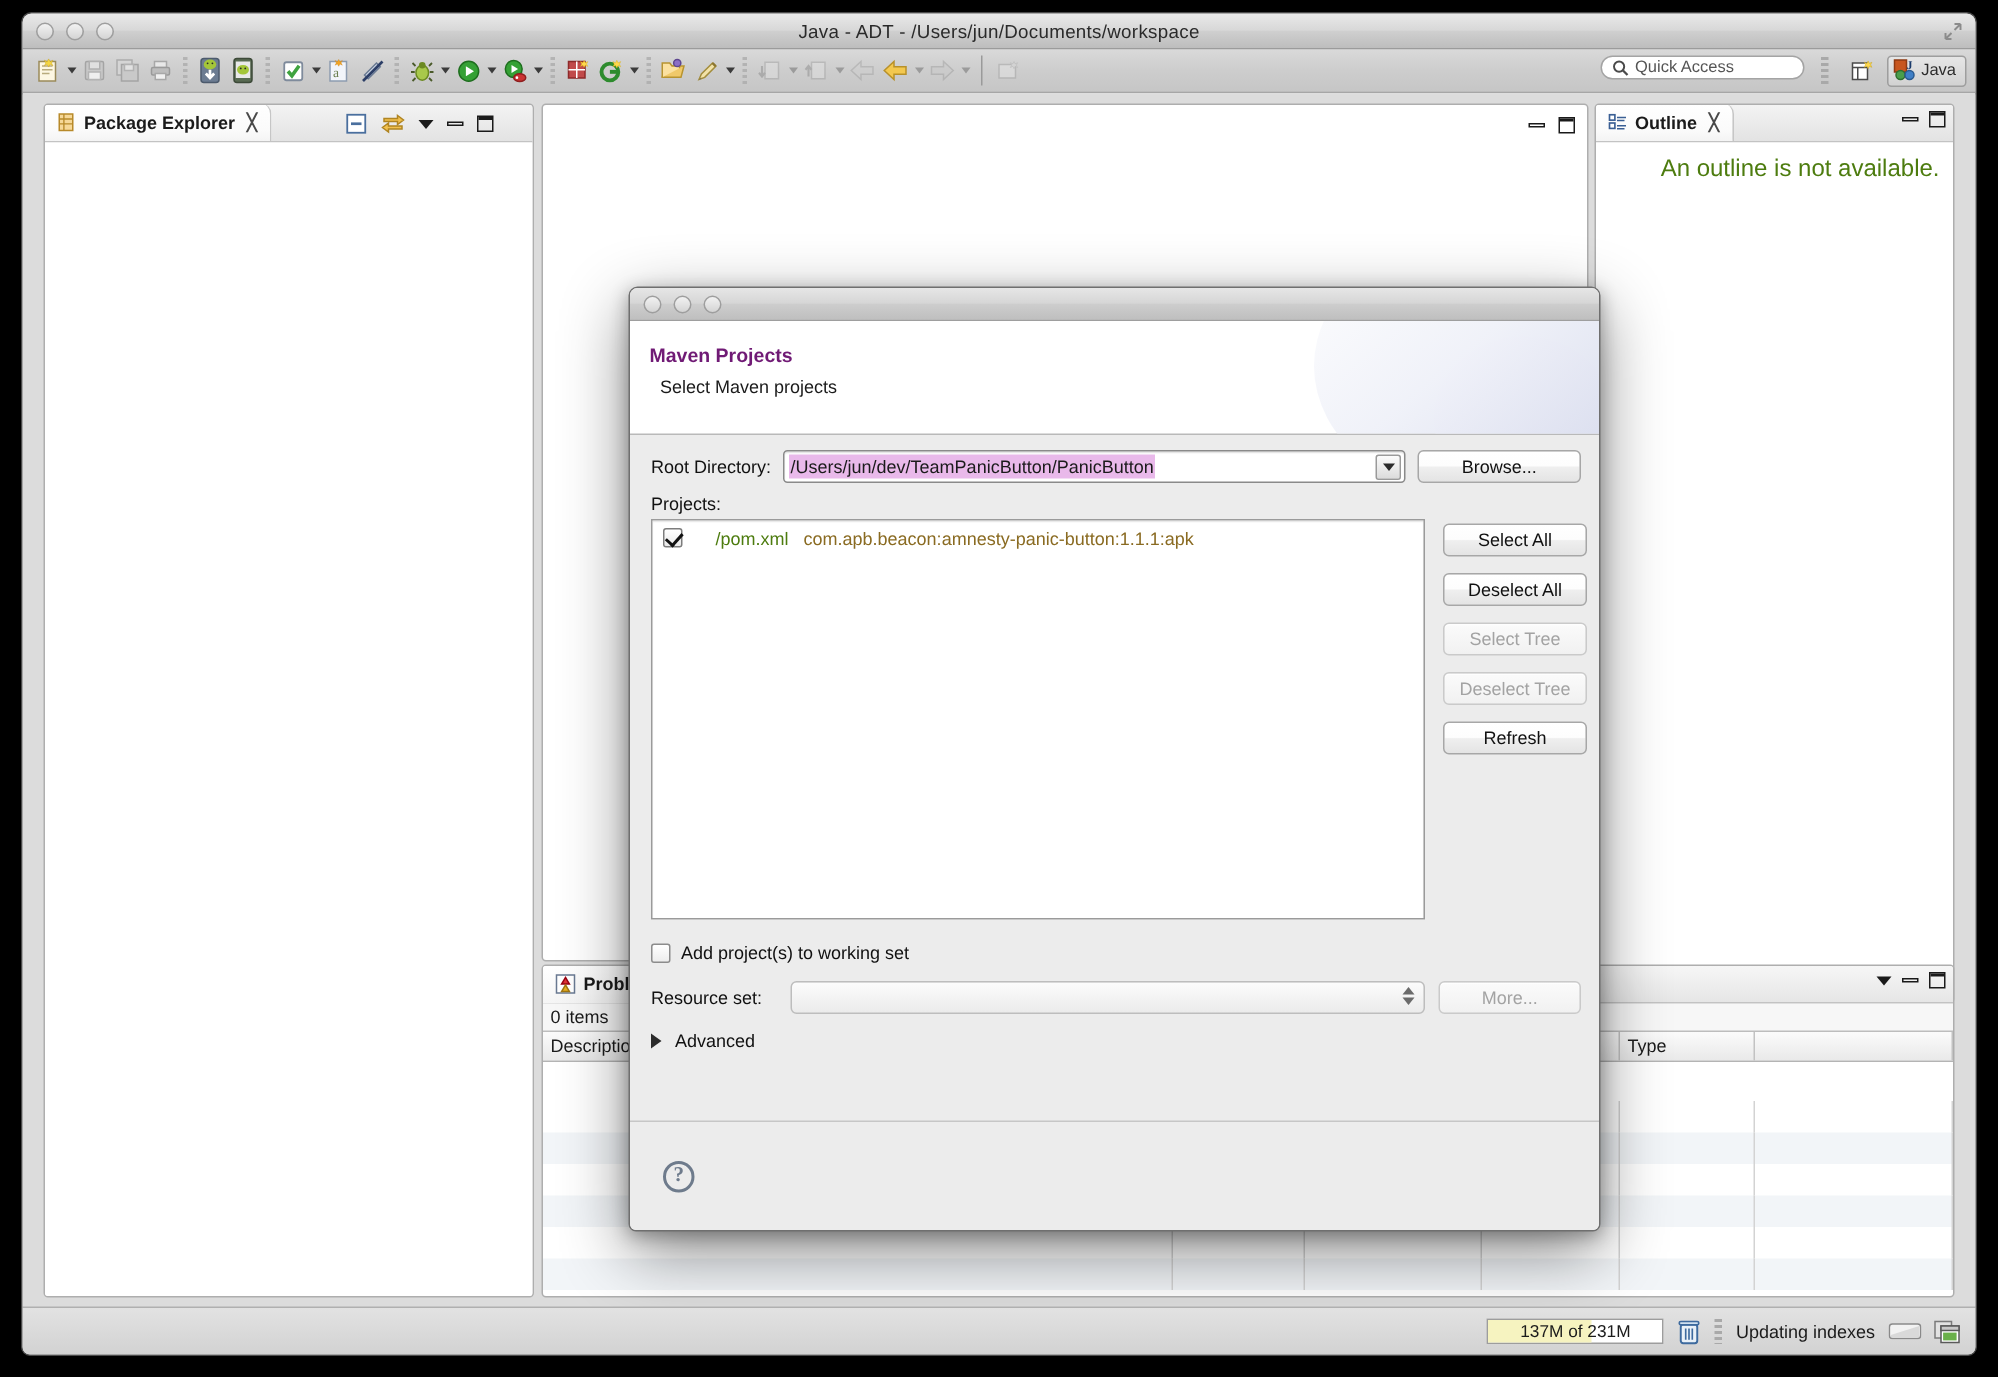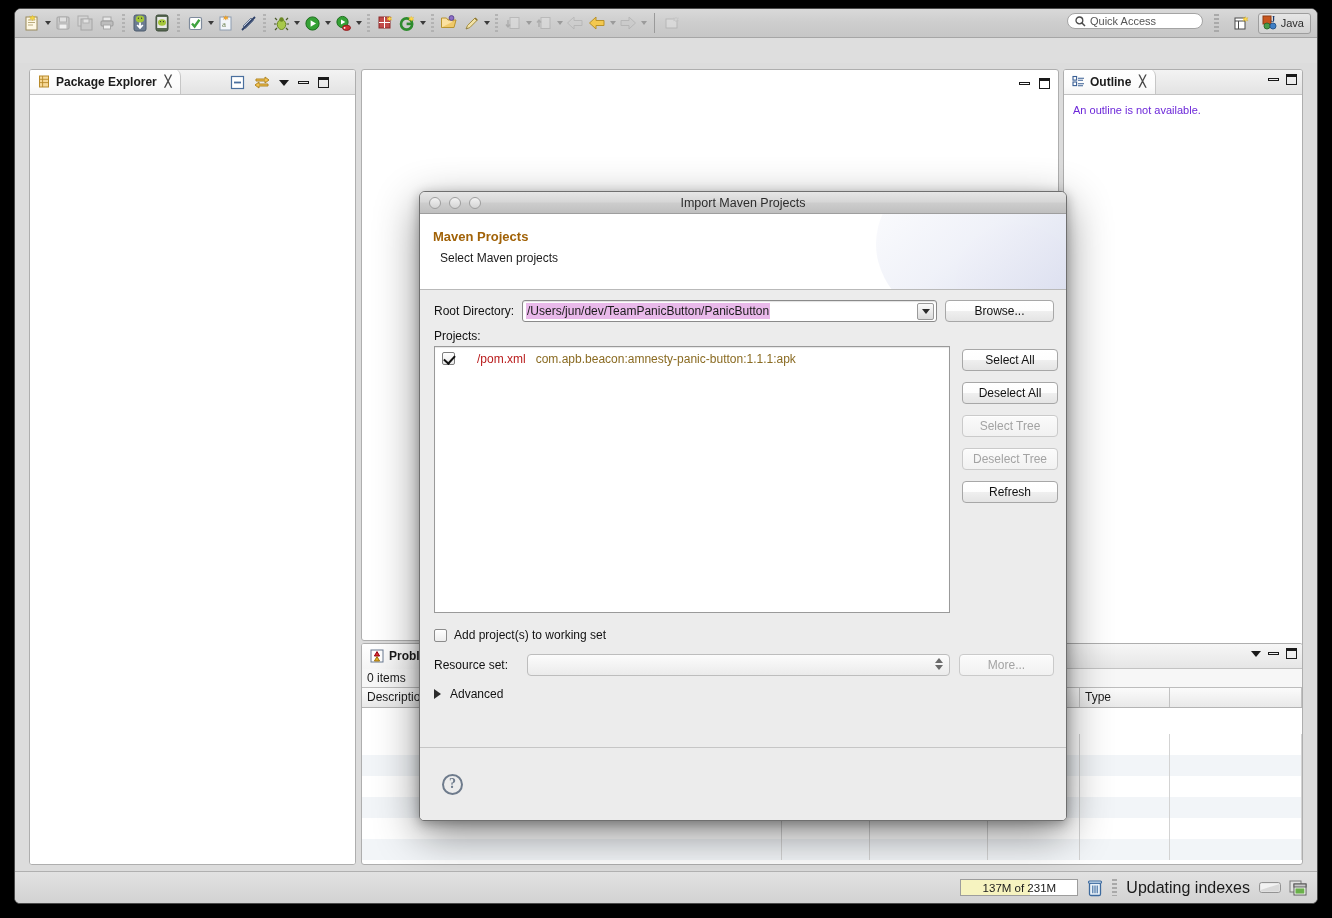--- a/index.html
+++ b/index.html
@@ -156,21 +156,21 @@
 
   
   #editor-area {
     position: absolute; left: 346px; top: 6px; right: 258px; bottom: 230px;
     background: #fff; border: 1px solid #aeaeae; border-radius: 3px;
   }
   #editor-actions { position: absolute; right: 8px; top: 8px; display: flex; gap: 9px; align-items: center; }
 
   
   #outline-view { right: 14px; top: 6px; width: 240px; height: 600px; }
-  #outline-msg { padding: 9px 9px; font-size: 11px; color: #6d28d9; }
+  #outline-msg { padding: 9px 9px; font-size: 16px; color: #4d7c0f; text-align: right; }
 
   
   #problems-view {
     position: absolute; left: 346px; right: 14px; bottom: 6px; height: 222px;
     background: #fff; border: 1px solid #aeaeae; border-radius: 3px; overflow: hidden;
   }
   #problems-tabbar {
     height: 25px;
     background: linear-gradient(to bottom, #f6f6f6, #e6e6e6);
     border-bottom: 1px solid #c3c3c3;
@@ -212,21 +212,21 @@
     display: flex; align-items: center;
     width: 118px; height: 17px;
     border: 1px solid #9d9d9d;
     background: #fff;
     position: relative; font-size: 11.5px; color: #1b1b1b;
   }
   #heap-fill { position: absolute; left: 0; top: 0; bottom: 0; width: 59%; background: #f6f3c0; }
   #heap-label { position: relative; width: 100%; text-align: center; }
   #trash-icon { width: 16px; height: 18px; }
   #status-dots { width: 5px; height: 17px; background: repeating-linear-gradient(to bottom, #a9a9a9 0 2px, transparent 2px 4px); }
-  #status-text { font-size: 16px; color: #1b1b1b; margin-right: auto; }
+  #status-text { font-size: 12px; color: #1b1b1b; margin-right: auto; }
   #status-left-spacer { flex: 1; }
   #status-right-icons { display: flex; align-items: center; gap: 8px; }
   #dialog {
     position: absolute;
     left: 404px; top: 128px; width: 648px; height: 630px;
     background: #ececec;
     border: 1px solid #6f6f6f;
     border-radius: 6px 6px 5px 5px;
     box-shadow: 0 14px 44px rgba(0,0,0,0.45), 0 3px 12px rgba(0,0,0,0.3);
     overflow: hidden;
@@ -251,21 +251,21 @@
     width: 230px; height: 180px; border-radius: 50%;
     background: linear-gradient(140deg, #ffffff 0%, #eef0f8 45%, #cdd3e8 100%);
     opacity: .9;
   }
   #dlg-header-swoosh2 {
     position: absolute; right: -10px; top: 10px;
     width: 120px; height: 110px; border-radius: 50%;
     background: linear-gradient(140deg, #f4f5fb 0%, #d5d9ec 100%);
     opacity: .75;
   }
-  #dlg-h-title { position: absolute; left: 13px; top: 15px; font-size: 13px; font-weight: bold; color: #a16207; }
+  #dlg-h-title { position: absolute; left: 13px; top: 15px; font-size: 13px; font-weight: bold; color: #701a75; }
   #dlg-h-sub { position: absolute; left: 20px; top: 37px; font-size: 12px; color: #1b1b1b; }
   #dlg-body { position: absolute; top: 99px; left: 0; right: 0; bottom: 73px; background: #ececec; }
   #dlg-footer {
     position: absolute; left: 0; right: 0; bottom: 0; height: 73px;
     background: #ececec; border-top: 1px solid #c6c6c6;
     display: flex; align-items: center;
   }
 
   .lbl { font-size: 12px; color: #111; }
   .aqua-btn {
@@ -314,21 +314,21 @@
   .tree-check {
     width: 13px; height: 13px; border: 1px solid #7d7d7d; border-radius: 2px;
     background: linear-gradient(to bottom, #ffffff, #e9e9e9);
     position: relative; margin-right: 22px;
   }
   .tree-check.checked::after {
     content: ""; position: absolute; left: 3px; top: 0px;
     width: 5px; height: 9px; border: solid #111; border-width: 0 2px 2px 0;
     transform: rotate(42deg);
   }
-  #proj-name { font-size: 12px; color: #b91c1c; }
+  #proj-name { font-size: 12px; color: #4d7c0f; }
   #proj-coord { font-size: 12px; color: #8a6b22; margin-left: 10px; }
 
   #side-buttons { position: absolute; left: 542px; top: 58px; display: flex; flex-direction: column; gap: 11px; }
   #side-buttons .aqua-btn { width: 96px; }
 
   #ws-check-row { position: absolute; left: 14px; top: 337px; display: flex; align-items: center; gap: 7px; }
   .sq-check {
     width: 13px; height: 13px; border: 1px solid #8c8c8c; border-radius: 2px;
     background: linear-gradient(to bottom, #ffffff, #ededed);
   }
@@ -356,20 +356,31 @@
     font-size: 14px; font-weight: bold;
     display: flex; align-items: center; justify-content: center;
     font-family: "Liberation Serif", serif;
   }
 </style>
 </head>
 <body>
 
 <div id="os-window">
 
+  <div id="titlebar">
+    <div class="traffic-lights">
+      <div class="tl"></div>
+      <div class="tl"></div>
+      <div class="tl"></div>
+    </div>
+    <div id="window-title">Java - ADT - /Users/jun/Documents/workspace</div>
+    <svg id="resize-corner-icon" viewBox="0 0 12 12">
+      <path d="M1 11 L5 7 M1 11 L1 7 M1 11 L5 11 M11 1 L7 5 M11 1 L11 5 M11 1 L7 1" stroke="#8b8b8b" stroke-width="1.3" fill="none"></path>
+    </svg>
+  </div>
 
   <div id="toolbar">
 
     <div class="tb-group">
       <div class="tb-btn">
         <svg width="17" height="17" viewBox="0 0 17 17">
           <rect x="2" y="2" width="11" height="13" fill="#fdf7e3" stroke="#9a8a5a"></rect>
           <path d="M4 5h7M4 7.5h7M4 10h5" stroke="#b9ab7d" stroke-width="1"></path>
           <path d="M12 2 l1.6 3 3-1.6 -1.6 3 1.6 3-3-1.6-1.6 3-1.6-3-3 1.6 1.6-3-1.6-3 3 1.6z" fill="#f5d642" stroke="#c8a520" stroke-width=".5" transform="translate(1,-1) scale(.62)"></path>
         </svg>
@@ -748,21 +759,20 @@
     </div>
 
     <div id="dialog">
 
       <div id="dlg-titlebar">
         <div class="traffic-lights">
           <div class="tl"></div>
           <div class="tl"></div>
           <div class="tl"></div>
         </div>
-        <div id="dlg-title">Import Maven Projects</div>
       </div>
 
       <div id="dlg-header">
         <div id="dlg-header-swoosh"></div>
         <div id="dlg-header-swoosh2"></div>
         <div id="dlg-h-title">Maven Projects</div>
         <div id="dlg-h-sub">Select Maven projects</div>
       </div>
 
       <div id="dlg-body">

